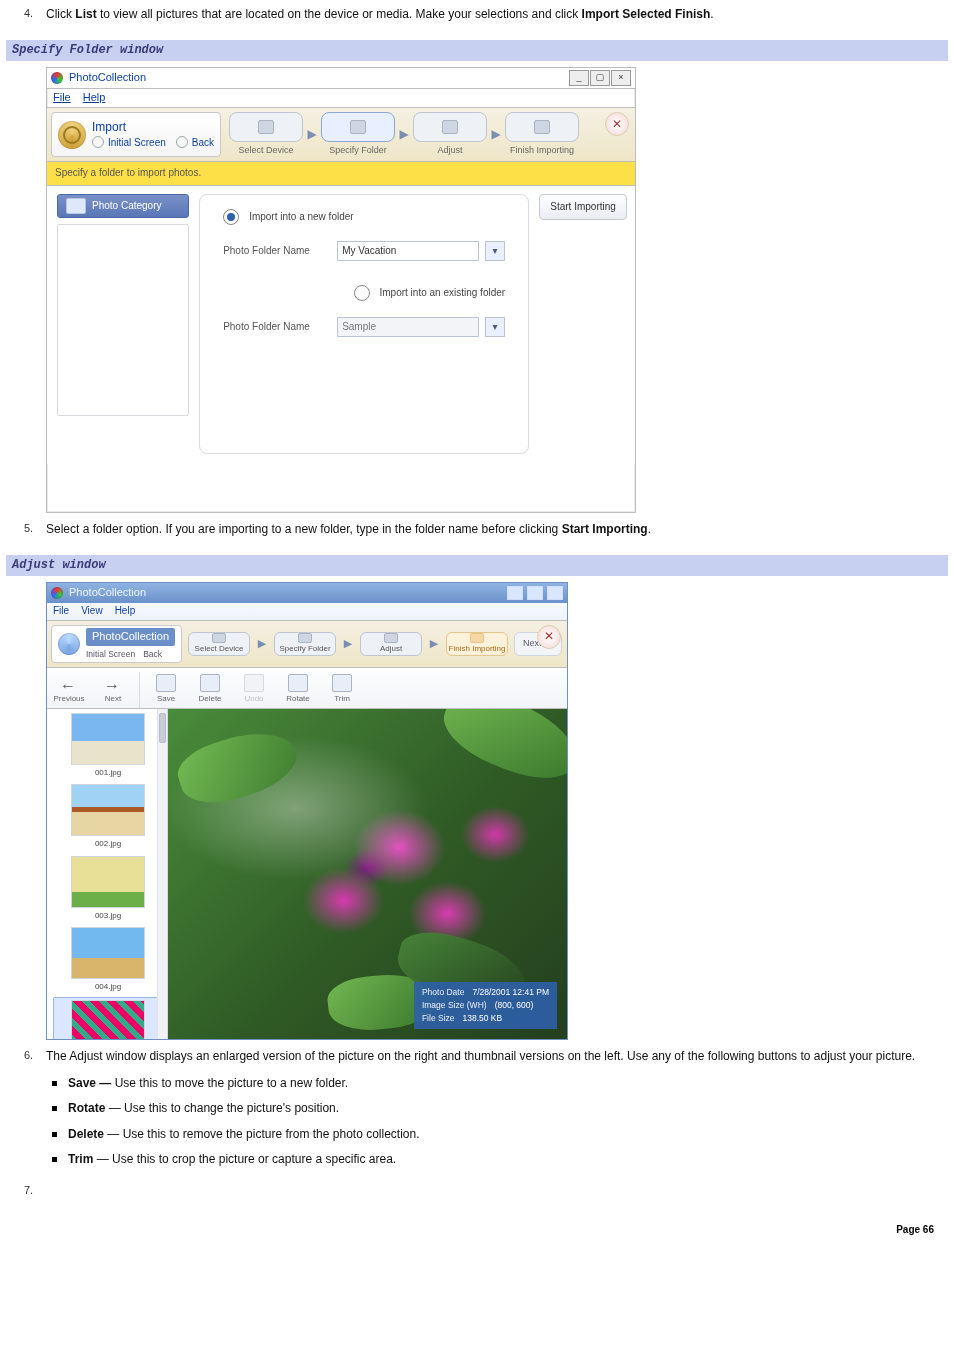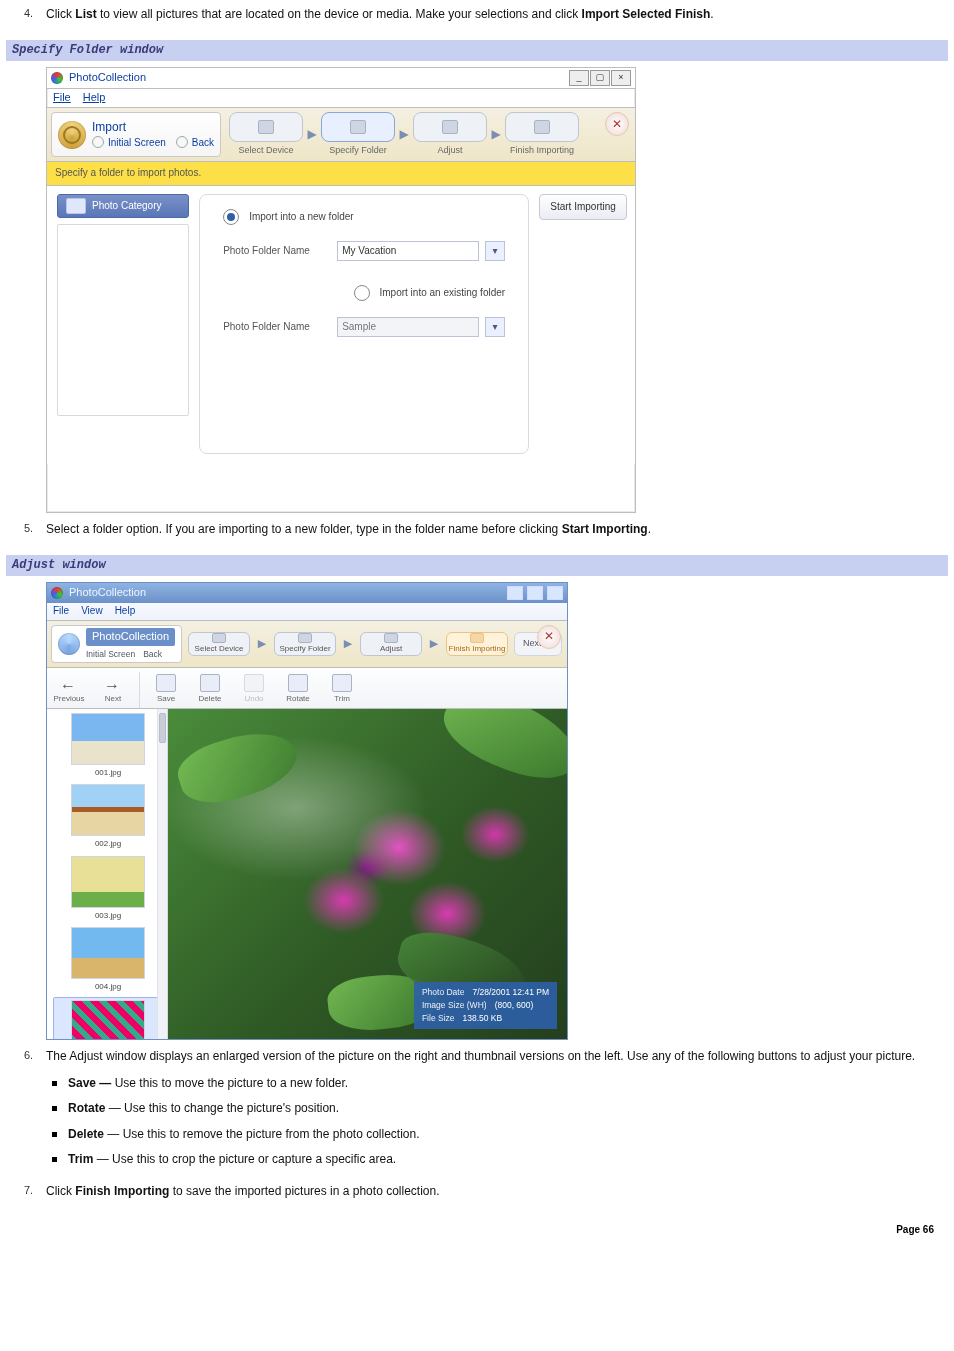--- a/index.html
+++ b/index.html
@@ -585,21 +585,18 @@
     <ul class="sub">
       <li><span class="b">Save —</span><span> Use this to move the picture to a new folder.</span></li>
       <li><span class="b">Rotate</span><span> — Use this to change the picture's position.</span></li>
       <li><span class="b">Delete</span><span> — Use this to remove the picture from the photo collection.</span></li>
       <li><span class="b">Trim</span><span> — Use this to crop the picture or capture a specific area.</span></li>
     </ul>
   </li>
 
   <li>
     <span class="num">7.</span>
-    <span>
-      <span>Click </span><span class="b">Finish Importing</span><span> to save the imported pictures in a photo collection.</span>
-    </span>
   </li>
 </ol>
 
 <div class="page-footer">Page 66</div>
 
 </div>
 
 </body></html>

